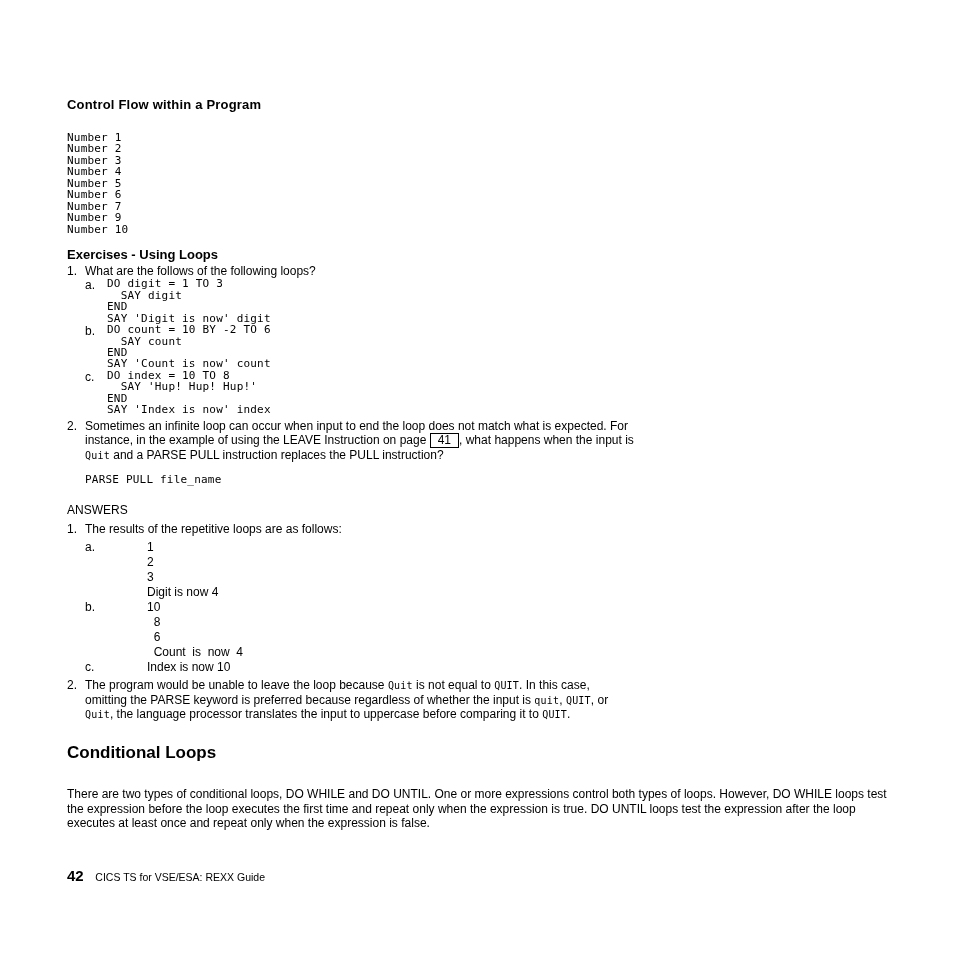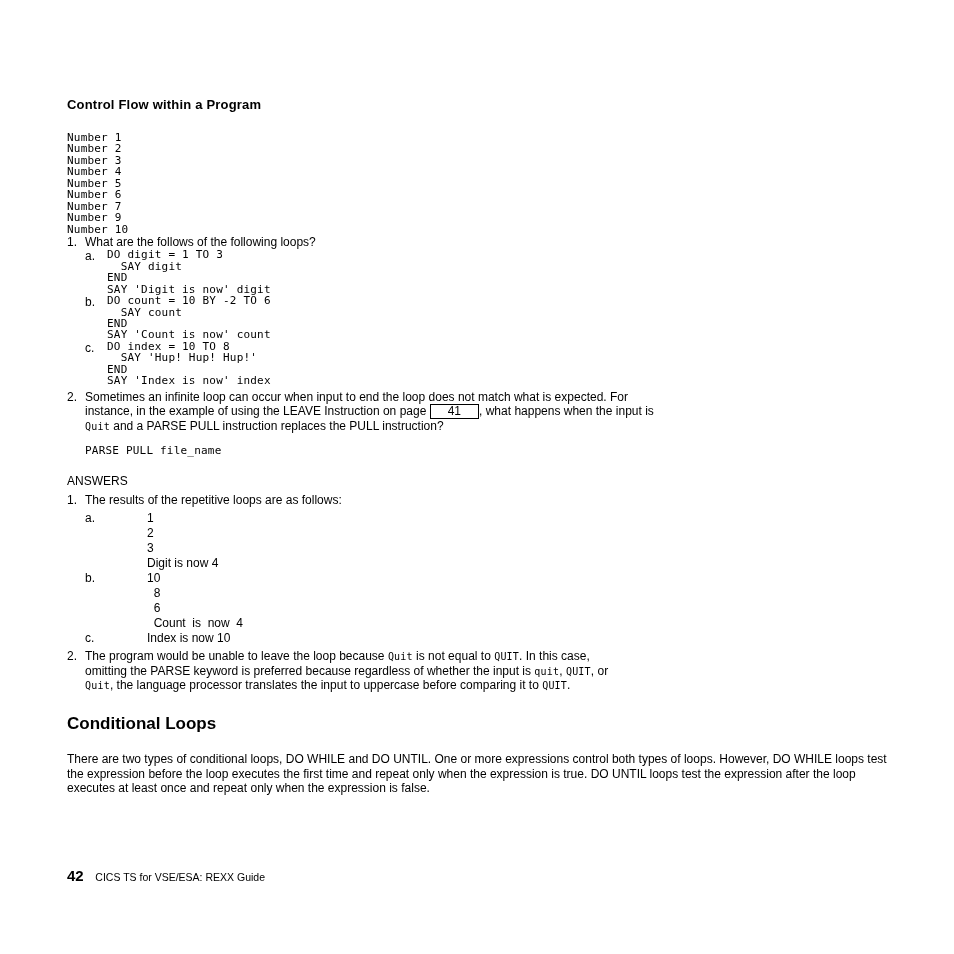--- a/index.html
+++ b/index.html
@@ -39,21 +39,21 @@
     font-size: 13px;
     font-weight: bold;
     margin-top: 12px;
     margin-bottom: 2px;
   }
   .h1-helv {
     font-family: Helvetica, Arial, sans-serif;
     font-size: 17px;
     font-weight: bold;
     margin-top: 22px;
-    margin-bottom: 18px;
+    margin-bottom: 24px;
   }
   .body-text {
     font-family: Helvetica, Arial, sans-serif;
     font-size: 12px;
     line-height: 1.2;
   }
   .ol-outer {
     padding-left: 0;
     margin: 0;
   }
@@ -101,21 +101,21 @@
     bottom: 70px;
     font-family: Helvetica, Arial, sans-serif;
     font-size: 10.5px;
   }
   .footer .pn {
     font-weight: bold;
     font-size: 15px;
   }
   .boxed {
     border: 1px solid #000;
-    padding: 0 17px;
+    padding: 0 7px;
     display: inline-block;
     line-height: 1.05;
   }
 </style>
 </head>
 <body>
 
 <div class="page">
 
   <div class="page-header">Control Flow within a Program</div>
@@ -123,20 +123,21 @@
   <div class="mono">Number 1
 Number 2
 Number 3
 Number 4
 Number 5
 Number 6
 Number 7
 Number 9
 Number 10</div>
 
+  <div class="h2-helv">Exercises - Using Loops</div>
 
   <div class="ol-outer">
 
     <div class="li-outer">
       <div class="marker body-text">1.</div>
       <div class="content">
         <div class="body-text">What are the follows of the following loops?</div>
 
         <div class="li-inner">
           <div class="marker body-text">a.</div>

